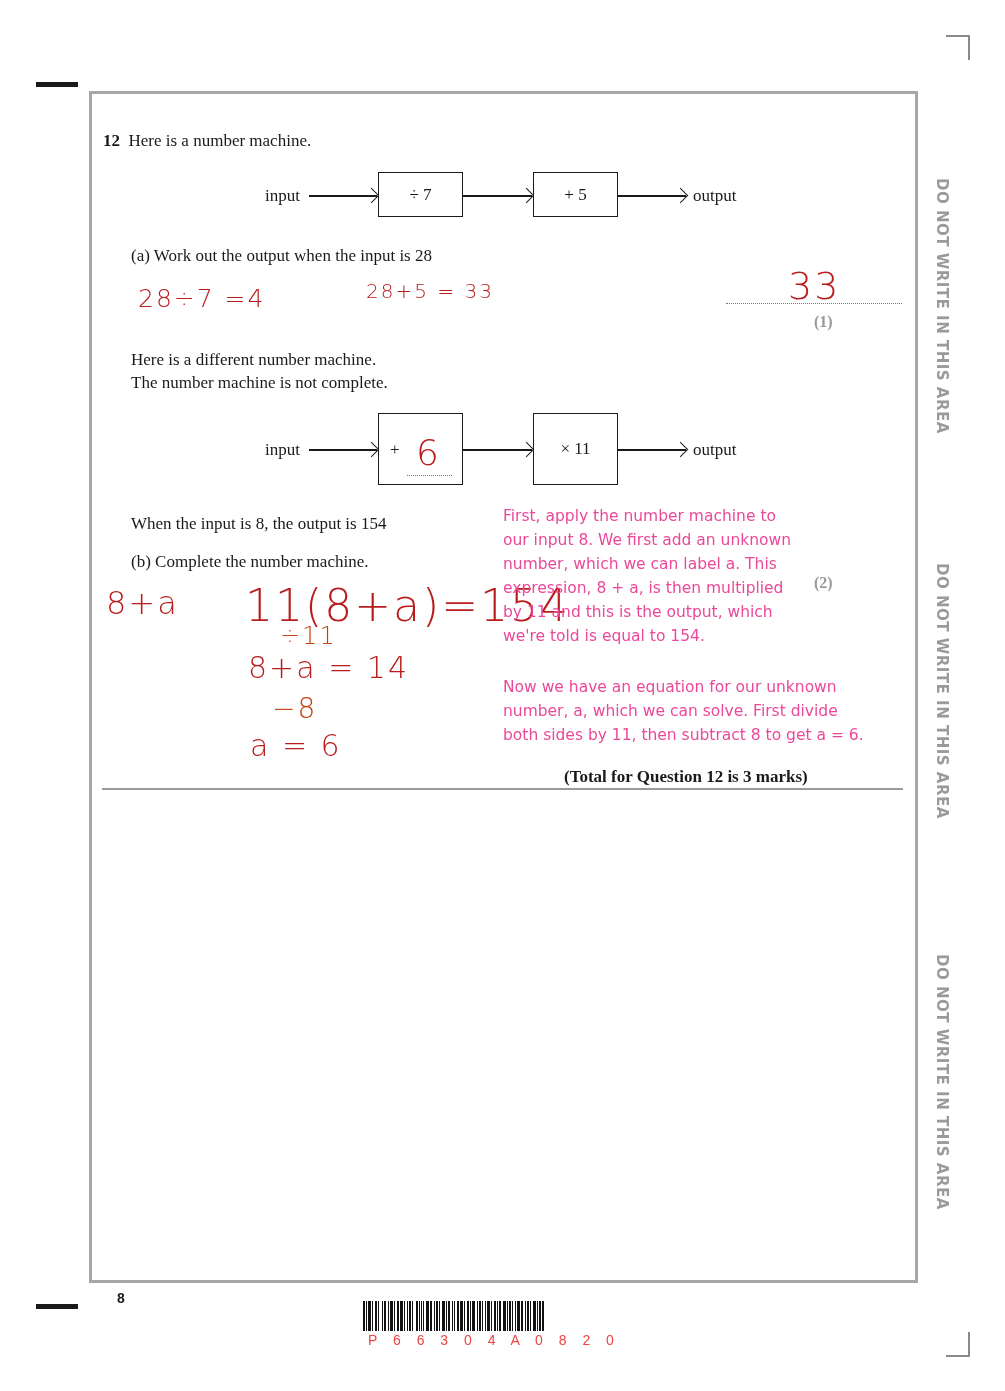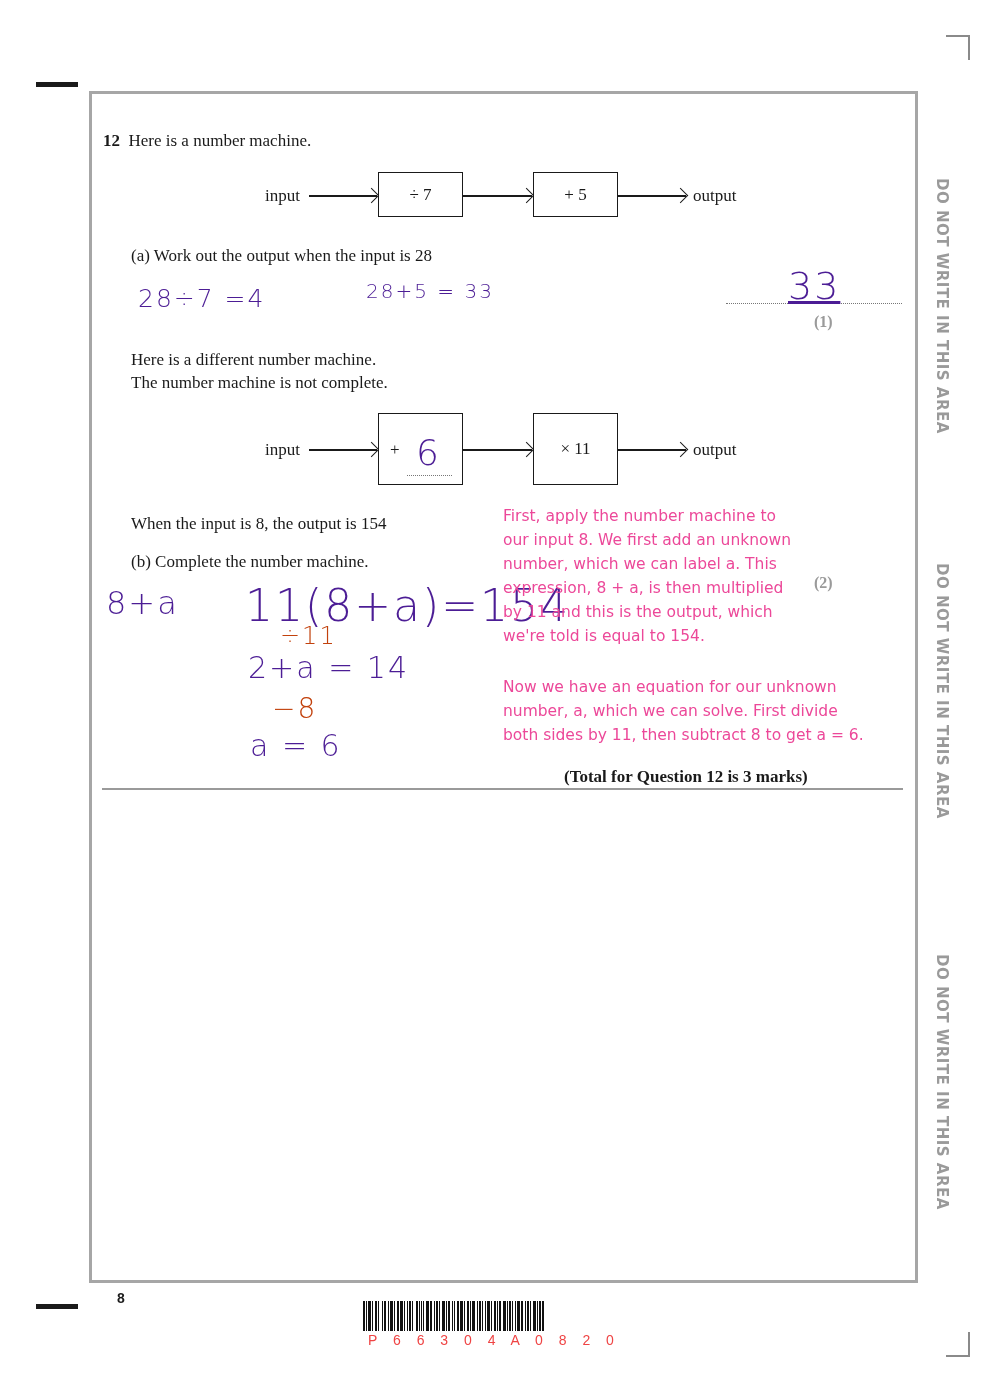--- a/index.html
+++ b/index.html
@@ -10,21 +10,21 @@
            border: 3px solid #a6a6a6; box-sizing: content-box; }
   .reg-mark { background: #1a1a1a; height: 5px; width: 42px; }
   .corner-h { background: #8a8a8a; height: 2px; width: 22px; }
   .corner-v { background: #8a8a8a; width: 2px; height: 25px; }
   .serif { font-family: "Liberation Serif", serif; font-size: 17px; }
   .box { border: 1.5px solid #1a1a1a; background: #fff; box-sizing: border-box;
          display: flex; align-items: center; justify-content: center; font-size: 17px; }
   .arrow { height: 1.5px; background: #1a1a1a; }
   .arrowhead { width: 10px; height: 10px; border-top: 1.5px solid #1a1a1a; border-right: 1.5px solid #1a1a1a;
                transform: rotate(45deg); }
-  .hand { font-family: "DejaVu Sans", sans-serif; font-weight: 300; color: #4c1d95; letter-spacing: 2px; }
+  .hand { font-family: "DejaVu Sans", sans-serif; font-weight: 300; color: #b91c1c; letter-spacing: 2px; }
   .hand-red { color: #c2410c; }
   .note { font-family: "DejaVu Sans", sans-serif; font-size: 15.5px; line-height: 24px; color: #ec4899; }
   .marks { font-family: "Liberation Serif", serif; font-weight: bold; color: #9a9a9a; font-size: 16px; }
   .dotline { border-bottom: 1.5px dotted #777; }
   .side { font-family: "DejaVu Sans", sans-serif; font-weight: bold; color: #9a9a9a; font-size: 15px;
           writing-mode: vertical-rl; letter-spacing: 0.5px; white-space: nowrap; }
   .barcode { display: flex; align-items: stretch; height: 30px; }
   .barcode span { display: block; background: #111; height: 100%; }
 </style>
 </head>
@@ -54,21 +54,21 @@
   <div class="abs box" style="left:533px; top:172px; width:85px; height:45px;">+ 5</div>
   <div class="abs arrow" style="left:618px; top:195px; width:68px;"></div>
   <div class="abs arrowhead" style="left:675px; top:190px;"></div>
   <div class="abs serif" style="left:693px; top:186px;">output</div>
 </div>
 
 <div class="abs serif" style="left:131px; top:246px;">(a)  Work out the output when the input is 28</div>
 <div class="abs hand" style="left:138px; top:284px; font-size:25px;">28÷7 =4</div>
 <div class="abs hand" style="left:366px; top:279px; font-size:20px;">28+5 = 33</div>
 <div class="abs dotline" style="left:726px; top:303px; width:176px;"></div>
-<div class="abs hand" style="left:788px; top:264px; font-size:38px;text-decoration:underline;">33</div>
+<div class="abs hand" style="left:788px; top:264px; font-size:38px;">33</div>
 <div class="abs marks" style="left:814px; top:313px;">(1)</div>
 
 <div class="abs serif" style="left:131px; top:350px;text-align:right;">Here is a different number machine.</div>
 <div class="abs serif" style="left:131px; top:373px;">The number machine is not complete.</div>
 
 <div>
   <div class="abs serif" style="left:265px; top:440px;">input</div>
   <div class="abs arrow" style="left:309px; top:449px; width:68px;"></div>
   <div class="abs arrowhead" style="left:366px; top:444px;"></div>
   <div class="abs box" style="left:378px; top:413px; width:85px; height:72px; justify-content:flex-start; align-items:flex-start;">
@@ -83,21 +83,21 @@
   <div class="abs arrowhead" style="left:675px; top:444px;"></div>
   <div class="abs serif" style="left:693px; top:440px;">output</div>
 </div>
 
 <div class="abs serif" style="left:131px; top:514px;">When the input is 8, the output is 154</div>
 <div class="abs serif" style="left:131px; top:552px;">(b)  Complete the number machine.</div>
 
 <div class="abs hand" style="left:106px; top:584px; font-size:32px;">8+a</div>
 <div class="abs hand" style="left:245px; top:580px; font-size:44px;">11(8+a)=154</div>
 <div class="abs hand hand-red" style="left:280px; top:622px; font-size:24px;">÷11</div>
-<div class="abs hand" style="left:248px; top:650px; font-size:30px;">2+a = 14</div>
+<div class="abs hand" style="left:248px; top:650px; font-size:30px;">8+a = 14</div>
 <div class="abs hand hand-red" style="left:272px; top:692px; font-size:28px;">−8</div>
 <div class="abs hand" style="left:250px; top:728px; font-size:30px;">a = 6</div>
 
 <div class="abs note" style="left:503px; top:504px; width:296px;">First, apply the number machine to our input 8. We first add an unknown number, which we can label a. This expression, 8 + a, is then multiplied by 11 and this is the output, which we're told is equal to 154.</div>
 <div class="abs note" style="left:503px; top:675px; width:370px;">Now we have an equation for our unknown number, a, which we can solve. First divide both sides by 11, then subtract 8 to get a = 6.</div>
 
 <div class="abs marks" style="left:814px; top:574px;">(2)</div>
 
 <div class="abs serif" style="left:564px; top:767px; font-weight:bold;">(Total for Question 12 is 3 marks)</div>
 <div class="abs" style="left:102px; top:788px; width:801px; height:1.5px; background:#9a9a9a;"></div>

